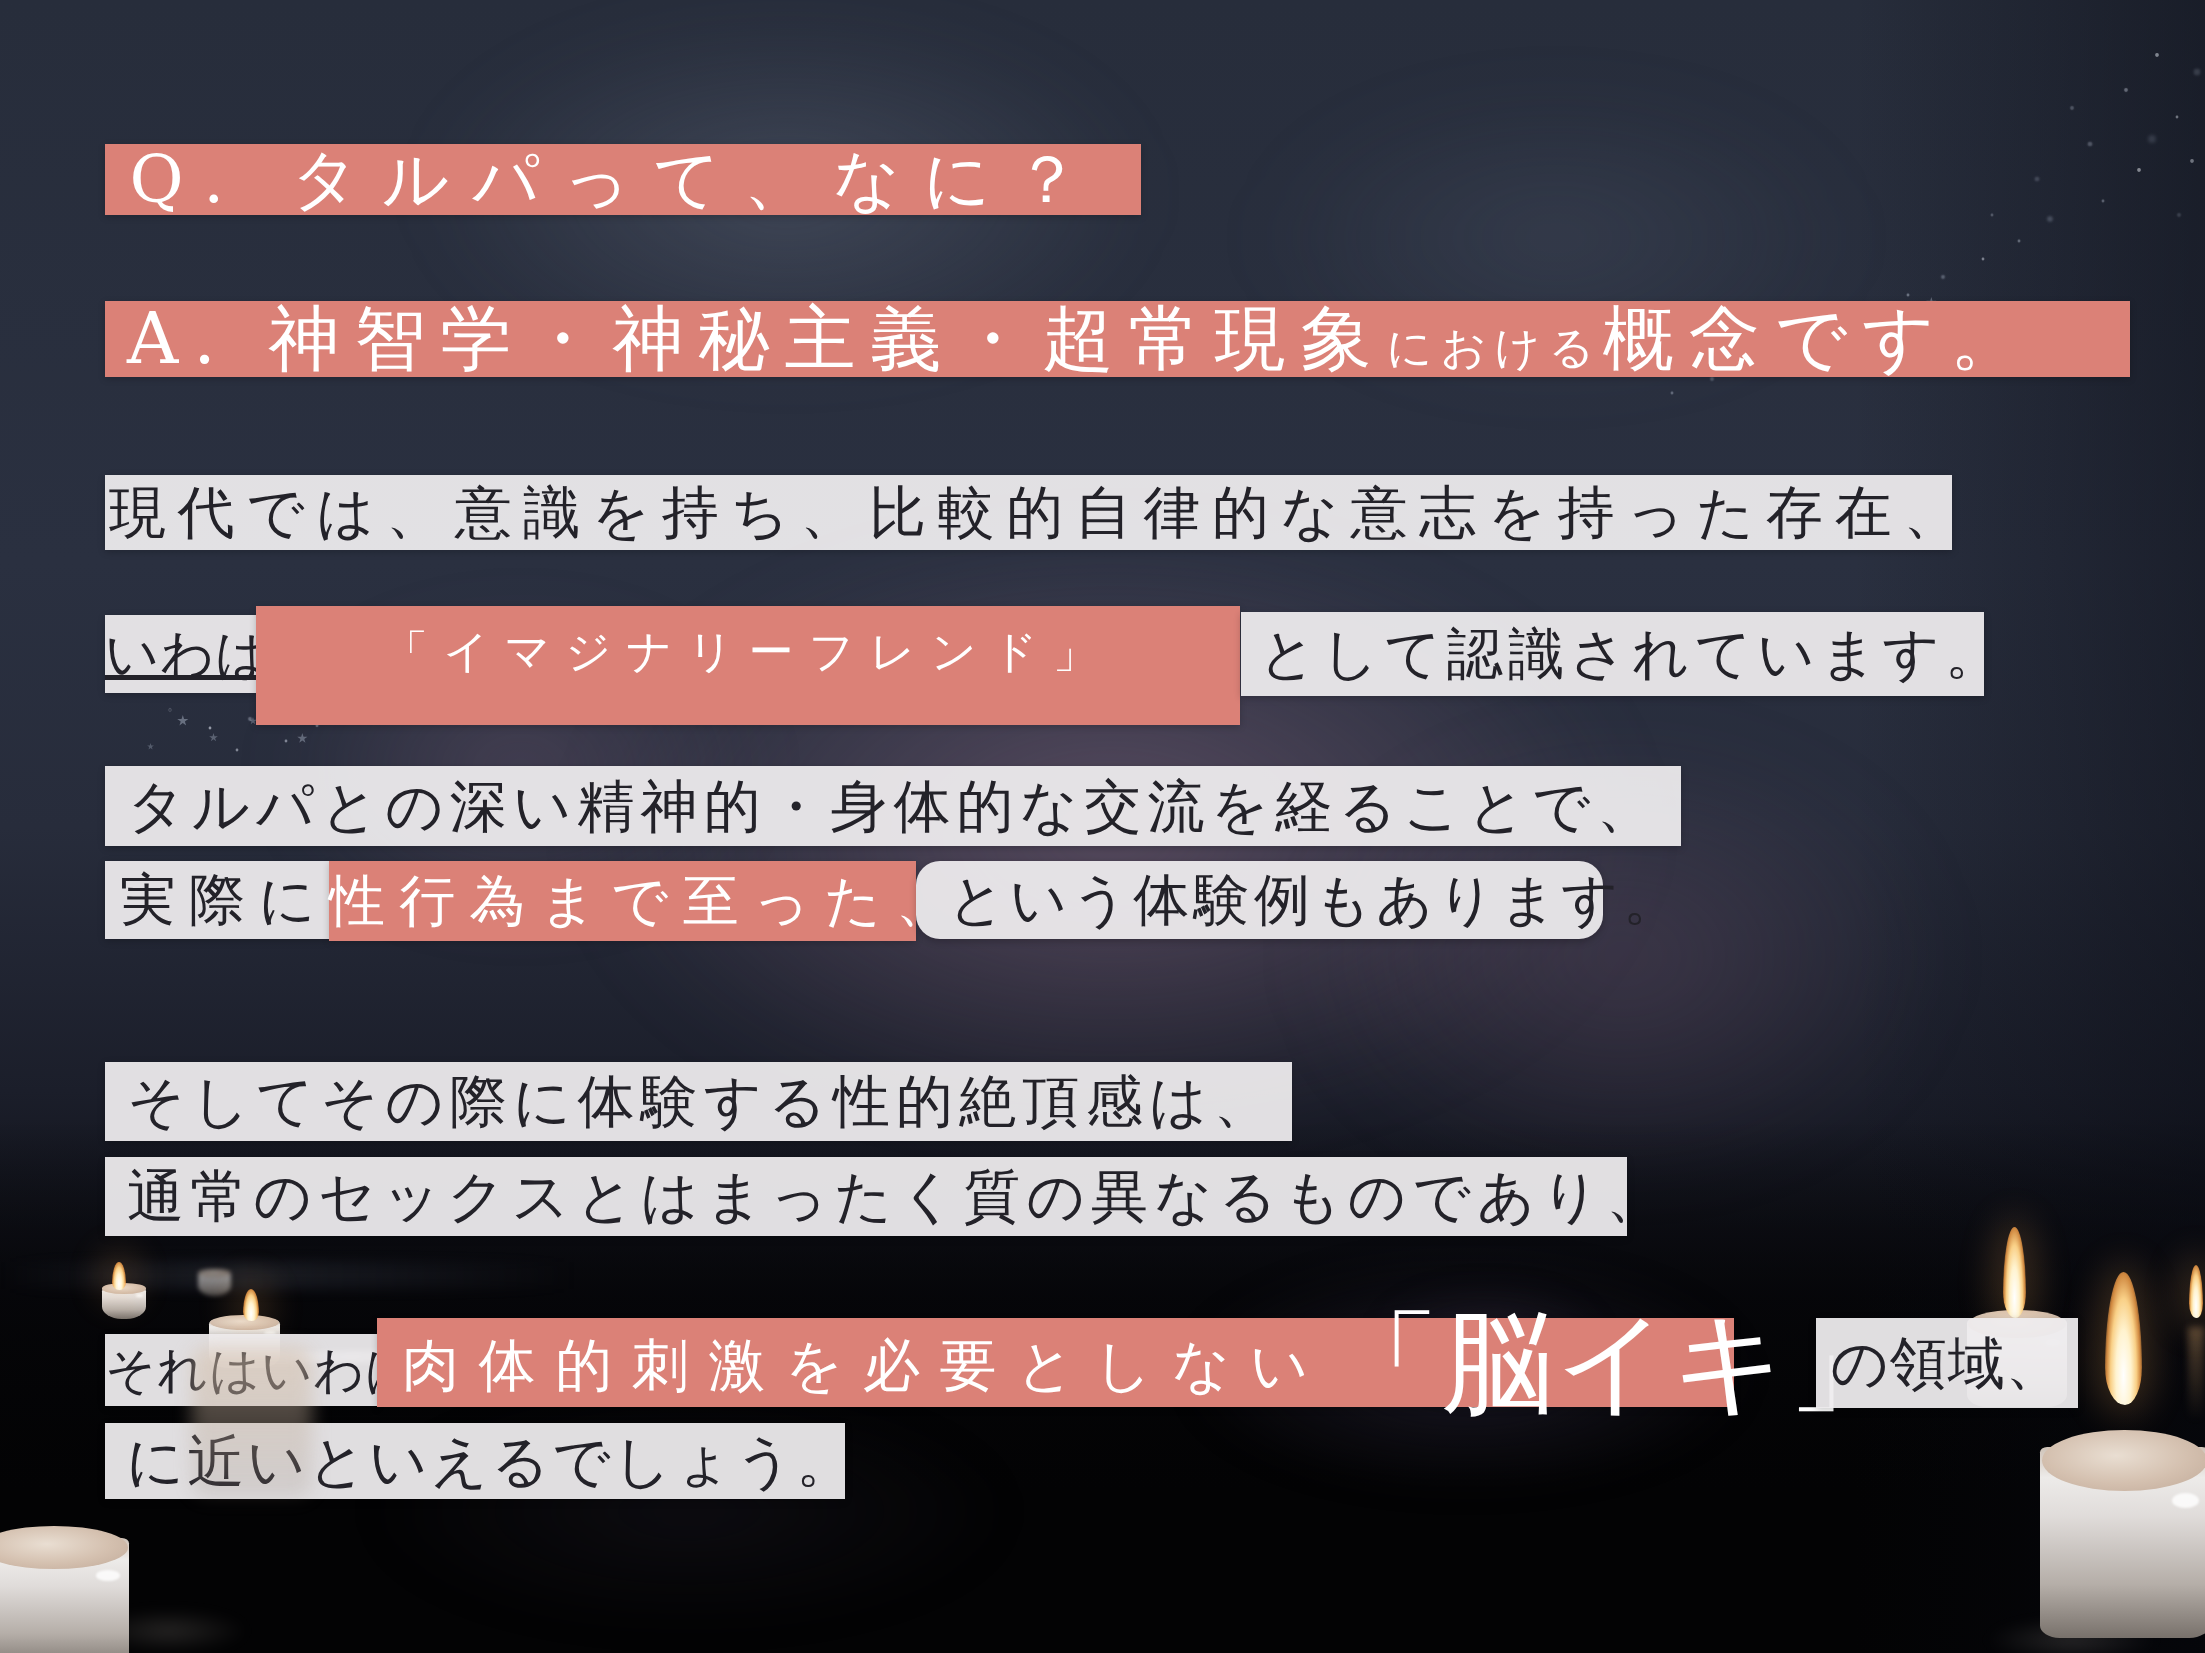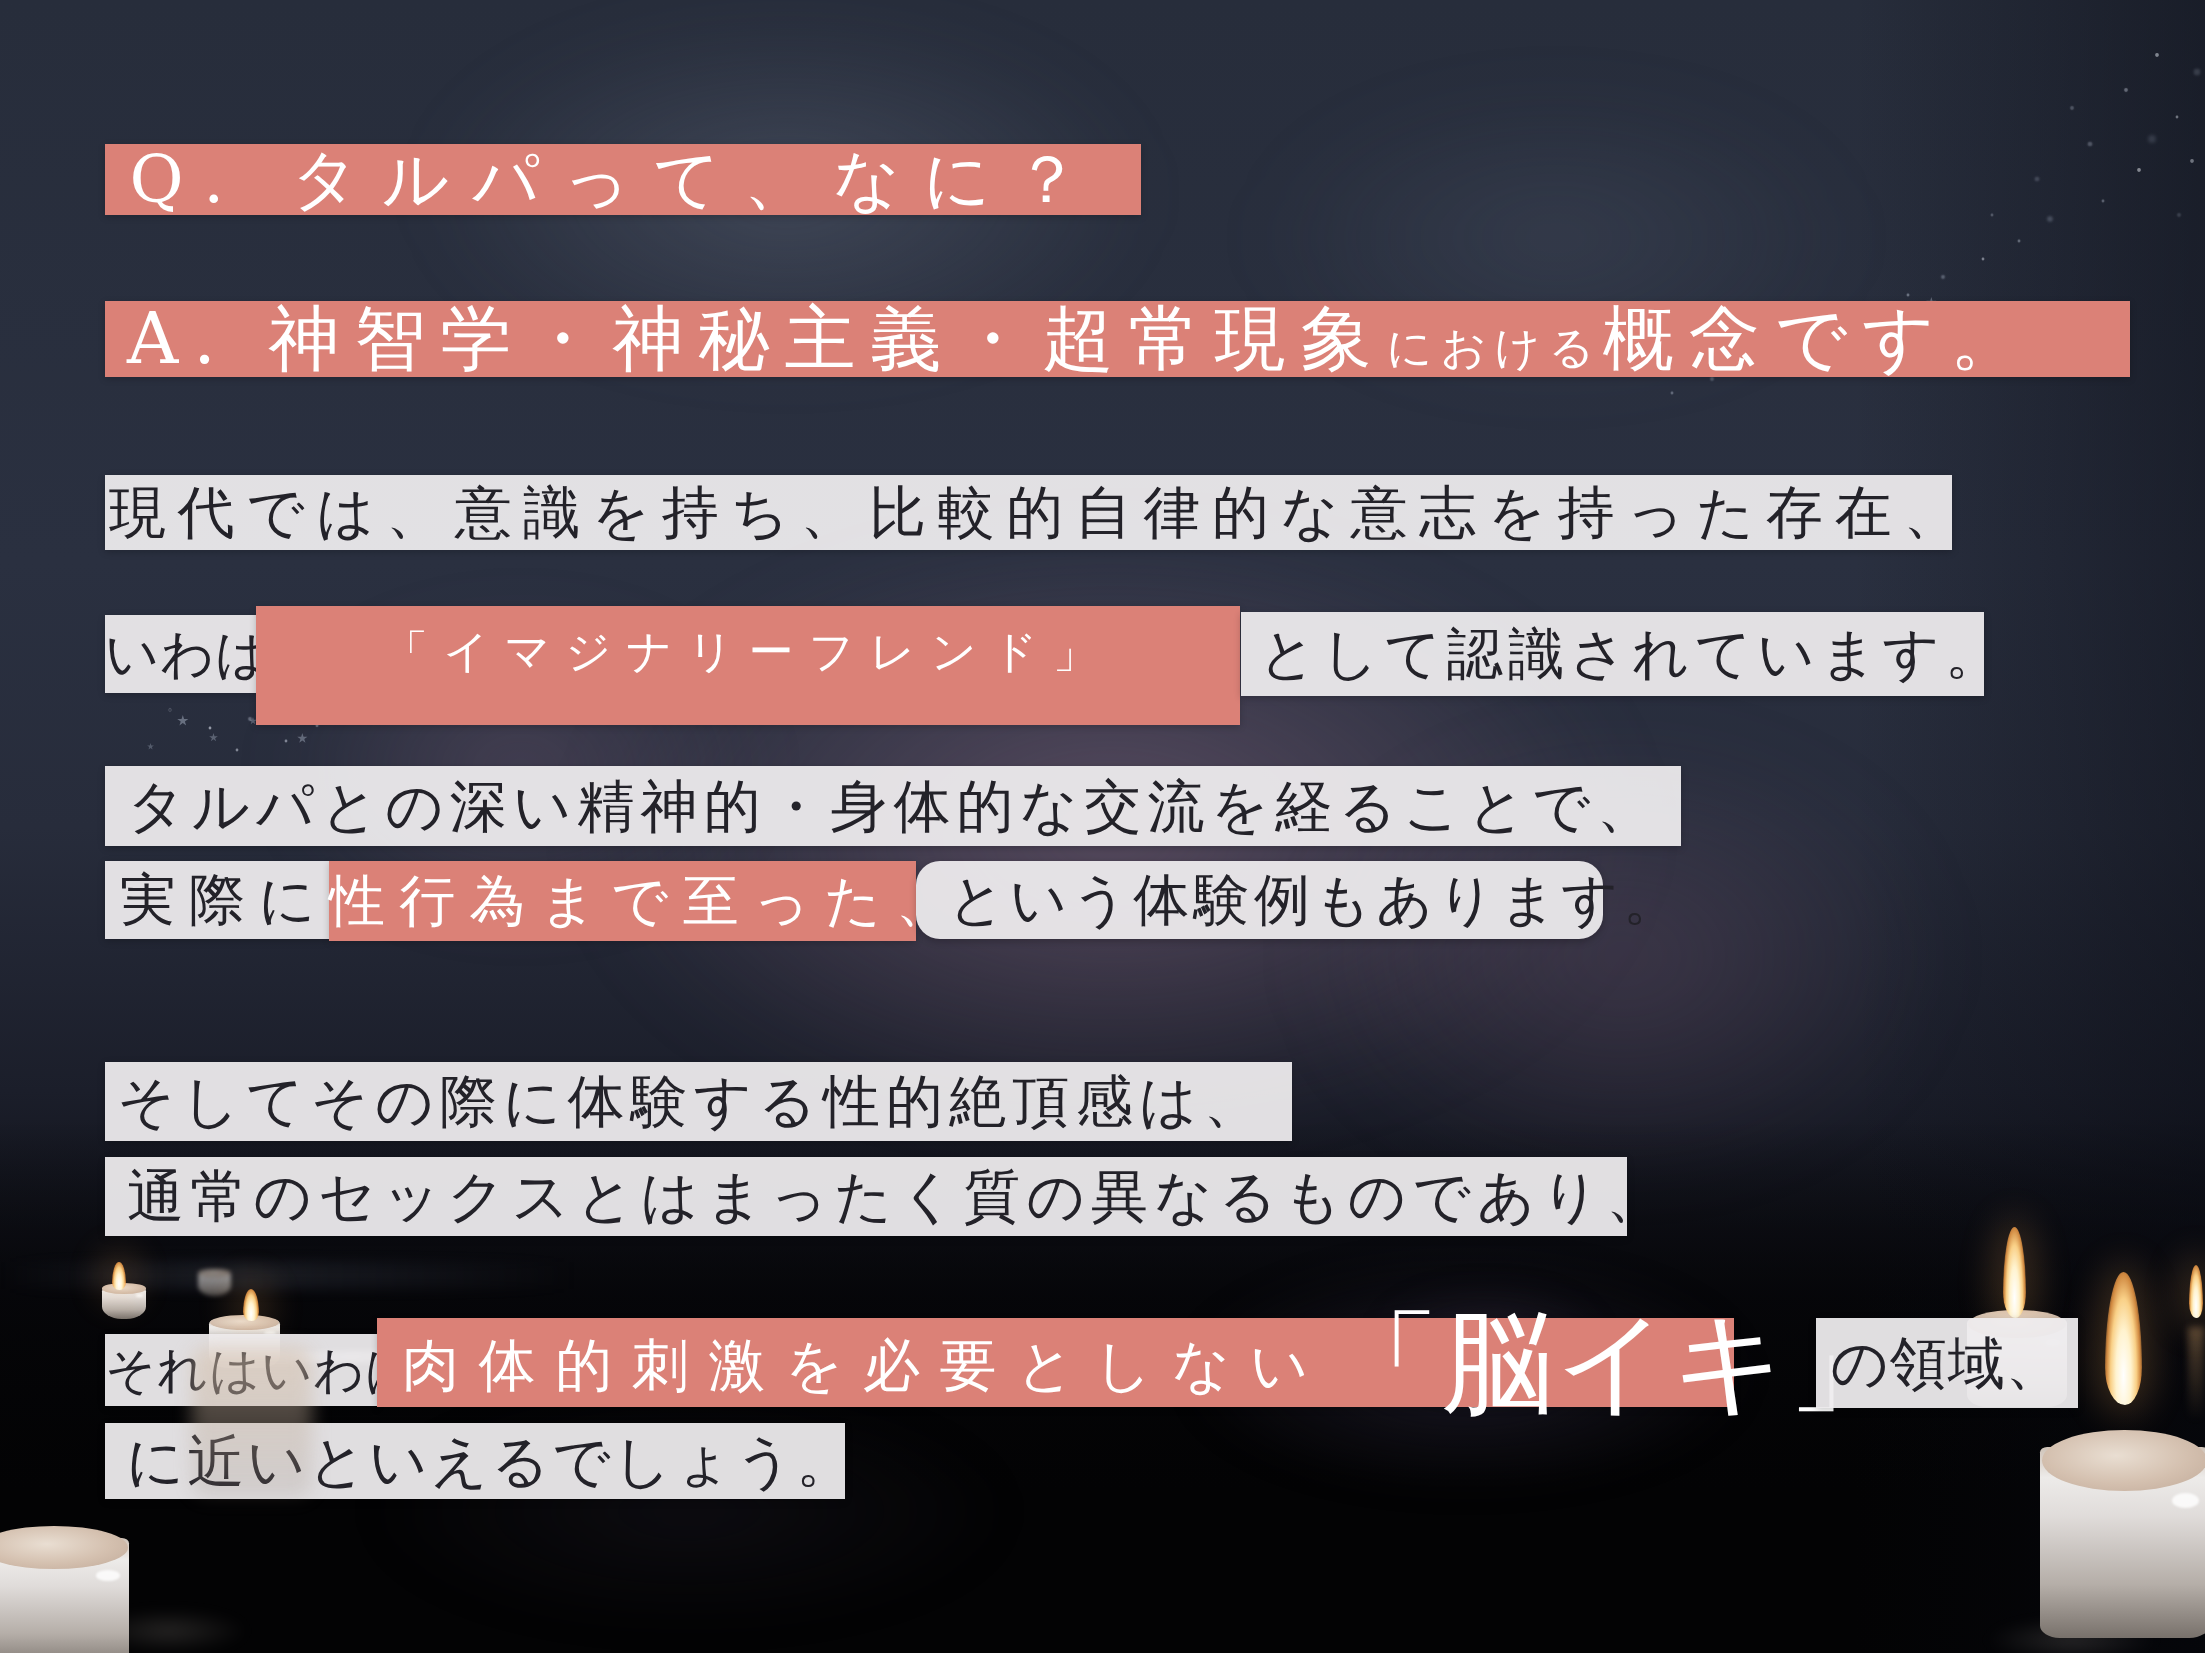--- a/index.html
+++ b/index.html
@@ -138,21 +138,21 @@
   </div>
 
   <div class="row pink" style="left:105px;top:301px;width:2025px;height:76px;line-height:76px;font-size:71px;letter-spacing:15px;padding:0 22px;">
     <span>A. 神智学・神秘主義・超常現象</span><span class="small-inline">における</span><span>概念です。</span>
   </div>
 
   <div class="row white" style="left:105px;top:475px;width:1847px;height:75px;line-height:75px;font-size:57px;letter-spacing:11.6px;padding:0 4px;">
     <span>現代では、意識を持ち、比較的自律的な意志を持った存在、</span>
   </div>
 
-  <div class="row white" style="left:105px;top:615px;width:151px;height:78px;line-height:78px;font-size:53px;letter-spacing:0.9px;text-align:center;">
+  <div class="row white" style="left:105px;top:615px;width:151px;height:78px;line-height:78px;font-size:53px;letter-spacing:0.9px;text-align:center;text-decoration:underline;">
     <span>いわば</span>
   </div>
   <div class="row pink" style="left:256px;top:606px;width:984px;height:119px;line-height:92px;font-size:45px;letter-spacing:15px;text-align:center;">
     <span>「イマジナリーフレンド」</span>
   </div>
   <div class="row white" style="left:1241px;top:612px;width:743px;height:84px;line-height:84px;font-size:56px;letter-spacing:5.3px;padding:0 18px;font-family:Liberation Serif, serif;">
     <span>として認識されています。</span>
   </div>
 
   <div class="row white" style="left:105px;top:766px;width:1576px;height:80px;line-height:80px;font-size:57px;letter-spacing:6.2px;padding:0 22px;">
@@ -162,21 +162,21 @@
   <div class="row white" style="left:105px;top:861px;width:224px;height:78px;line-height:78px;font-size:56px;letter-spacing:13.3px;text-align:right;">
     <span>実際に</span>
   </div>
   <div class="row pink" style="left:329px;top:861px;width:587px;height:80px;line-height:80px;font-size:56px;letter-spacing:14.2px;text-align:center;">
     <span>性行為まで至った、</span>
   </div>
   <div class="row white" style="left:916px;top:861px;width:687px;height:78px;line-height:78px;font-size:56px;letter-spacing:4.4px;padding:0 32px;border-radius:24px;">
     <span>という体験例もあります。</span>
   </div>
 
-  <div class="row white" style="left:105px;top:1062px;width:1187px;height:79px;line-height:79px;font-size:57px;letter-spacing:6.2px;padding:0 12px;">
+  <div class="row white" style="left:105px;top:1062px;width:1187px;height:79px;line-height:79px;font-size:57px;letter-spacing:6.2px;padding:0 22px;">
     <span>そしてその際に体験する性的絶頂感は、</span>
   </div>
 
   <div class="row white" style="left:105px;top:1157px;width:1522px;height:79px;line-height:79px;font-size:57px;letter-spacing:6.2px;padding:0 22px;">
     <span>通常のセックスとはまったく質の異なるものであり、</span>
   </div>
 
   <div class="row white" style="left:105px;top:1334px;width:272px;height:72px;line-height:72px;font-size:50px;letter-spacing:0.9px;text-align:center;">
     <span>それはいわば</span>
   </div>

